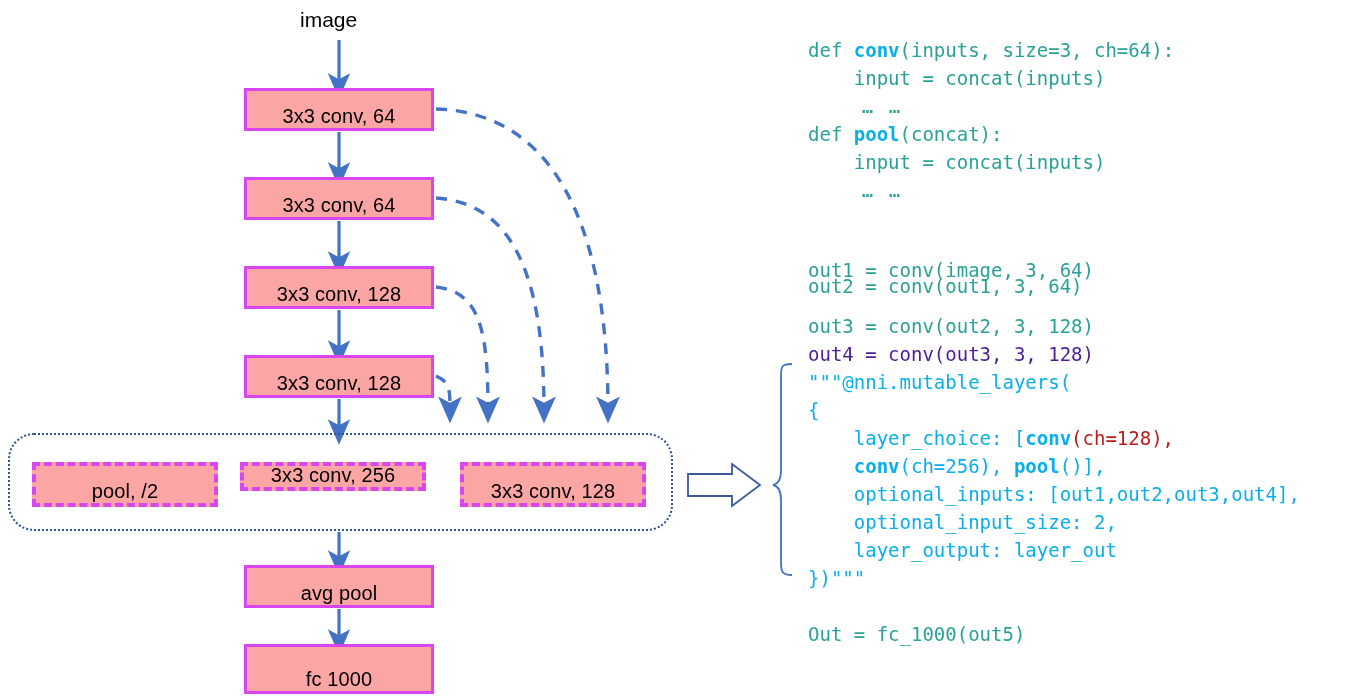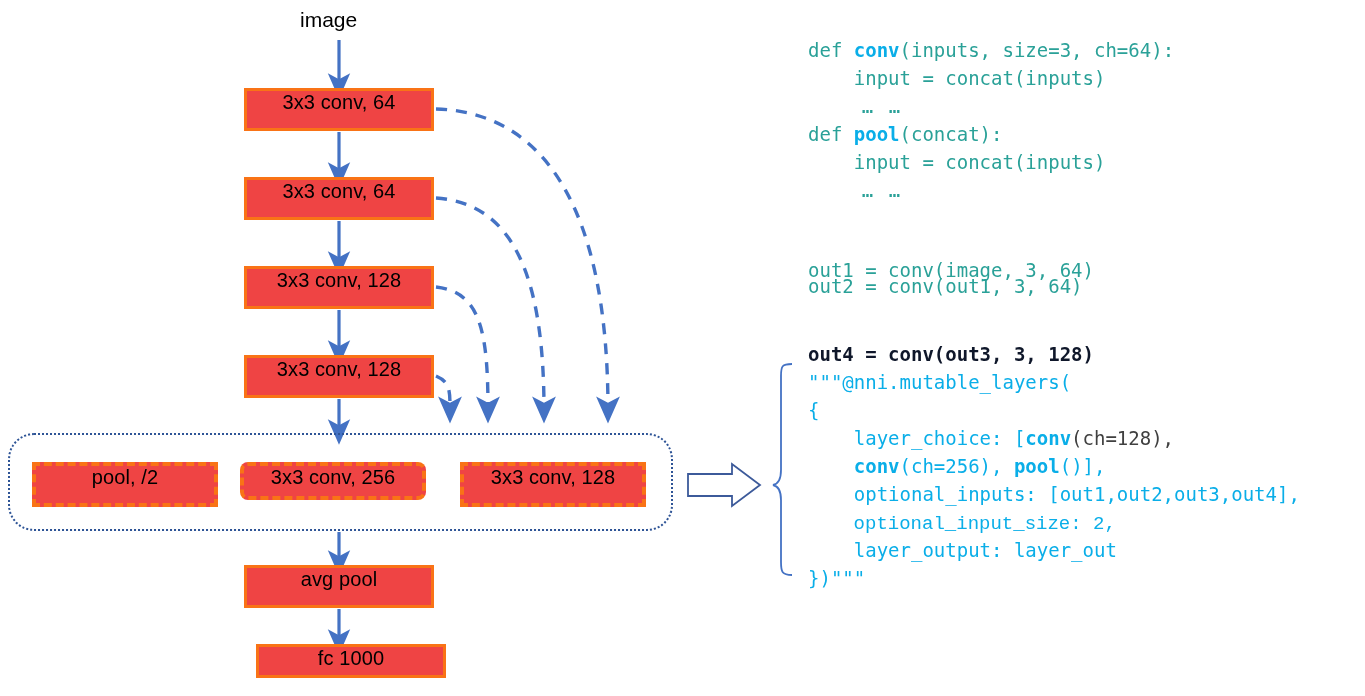--- a/index.html
+++ b/index.html
@@ -21,24 +21,24 @@
     position: absolute;
     left: 0;
     top: 0;
     width: 1365px;
     height: 696px;
   }
 
   .node-box {
     position: absolute;
     box-sizing: border-box;
-    background: #ef4444;
-    border: 3px solid #f97316;
+    background: #fca5a5;
+    border: 3px solid #d946ef;
     display: flex;
-    align-items: flex-start;
+    align-items: flex-end;
     justify-content: center;
     color: #000000;
     font-size: 20px;
     font-family: "Liberation Sans", sans-serif;
     letter-spacing: .1px;
     white-space: nowrap;
   }
   .node-box.dashed {
     border-style: dashed;
     border-width: 4px;
@@ -128,52 +128,54 @@
   </div>
   <div class="node-box" style="left:244px; top:266px; width:190px; height:43px;">
     <span>3x3 conv, 128</span>
   </div>
   <div class="node-box" style="left:244px; top:355px; width:190px; height:43px;">
     <span>3x3 conv, 128</span>
   </div>
   <div class="node-box" style="left:244px; top:565px; width:190px; height:43px;">
     <span>avg pool</span>
   </div>
-  <div class="node-box" style="left:256px; top:644px; width:190px; height:34px;">
+  <div class="node-box" style="left:244px; top:644px; width:190px; height:50px;">
     <span>fc 1000</span>
   </div>
 
   <div class="dotted-group" style="left:8px; top:433px; width:665px; height:98px;"></div>
 
   <div class="node-box dashed" style="left:32px; top:462px; width:186px; height:45px;">
     <span>pool, /2</span>
   </div>
-  <div class="node-box dashed" style="left:240px; top:462px; width:186px; height:38px;border-radius:8px;">
+  <div class="node-box dashed" style="left:240px; top:462px; width:186px; height:29px;">
     <span>3x3 conv, 256</span>
   </div>
   <div class="node-box dashed" style="left:460px; top:462px; width:186px; height:45px;">
     <span>3x3 conv, 128</span>
   </div>
 
   <div id="code-panel">
 
     <div class="code-line" style="left:0px;  top:26px;"><span style="color: rgb(42, 161, 152);">def </span><span style="font-weight: bold; color: rgb(10, 174, 232);">conv</span><span style="color: rgb(42, 161, 152);">(inputs, size=3, ch=64):</span></div>
     <div class="code-line" style="left:0px;  top:54px;"><span style="color: rgb(42, 161, 152);">    input = concat(inputs)</span></div>
     <div class="code-line ell" style="left:0px; top:82px;"><span style="color: rgb(42, 161, 152);">    … …</span></div>
     <div class="code-line" style="left:0px;  top:110px;"><span style="color: rgb(42, 161, 152);">def </span><span style="font-weight: bold; color: rgb(10, 174, 232);">pool</span><span style="color: rgb(42, 161, 152);">(concat):</span></div>
     <div class="code-line" style="left:0px;  top:138px;"><span style="color: rgb(42, 161, 152);">    input = concat(inputs)</span></div>
     <div class="code-line ell" style="left:0px; top:166px;"><span style="color: rgb(42, 161, 152);">    … …</span></div>
 
     <div class="code-line" style="left:0px;  top:246px;"><span style="color: rgb(42, 161, 152);">out1 = conv(image, 3, 64)</span></div>
     <div class="code-line" style="left:0px;  top:262px;"><span style="color: rgb(42, 161, 152);">out2 = conv(out1, 3, 64)</span></div>
-    <div class="code-line" style="left:0px;  top:330px;"><span style="color: #0f172a; font-weight: bold;">out4 = conv(out3, 3, 128)</span></div>
+    <div class="code-line" style="left:0px;  top:302px;"><span style="color: rgb(42, 161, 152);">out3 = conv(out2, 3, 128)</span></div>
+    <div class="code-line" style="left:0px;  top:330px;"><span style="color: #4c1d95;">out4 = conv(out3, 3, 128)</span></div>
     <div class="code-line cyan" style="left:0px; top:358px;"><span style="color: rgb(10, 174, 232);">"""@nni.mutable_layers(</span></div>
     <div class="code-line cyan" style="left:0px; top:386px;"><span style="color: rgb(10, 174, 232);">{</span></div>
-    <div class="code-line cyan" style="left:0px; top:414px;"><span style="color: rgb(10, 174, 232);">    layer_choice: [</span><span style="font-weight: bold; color: rgb(10, 174, 232);">conv</span><span style="color: #404040;">(ch=128),</span></div>
+    <div class="code-line cyan" style="left:0px; top:414px;"><span style="color: rgb(10, 174, 232);">    layer_choice: [</span><span style="font-weight: bold; color: rgb(10, 174, 232);">conv</span><span style="color: #b91c1c;">(ch=128),</span></div>
     <div class="code-line cyan" style="left:0px; top:442px;"><span style="color: rgb(10, 174, 232);">    </span><span style="font-weight: bold; color: rgb(10, 174, 232);">conv</span><span style="color: rgb(10, 174, 232); text-align: center;">(ch=256), </span><span style="font-weight: bold; color: rgb(10, 174, 232);">pool</span><span style="color: rgb(10, 174, 232);">()],</span></div>
     <div class="code-line cyan" style="left:0px; top:470px;"><span style="color: rgb(10, 174, 232);">    optional_inputs: [out1,out2,out3,out4],</span></div>
-    <div class="code-line cyan" style="left:0px; top:498px;"><span style="color: rgb(10, 174, 232); font-family: Liberation Mono, monospace;">    optional_input_size: 2,</span></div>
+    <div class="code-line cyan" style="left:0px; top:498px;"><span style="color: rgb(10, 174, 232);">    optional_input_size: 2,</span></div>
     <div class="code-line cyan" style="left:0px; top:526px;"><span style="color: rgb(10, 174, 232);">    layer_output: layer_out</span></div>
     <div class="code-line cyan" style="left:0px; top:554px;"><span style="color: rgb(10, 174, 232);">})"""</span></div>
+    <div class="code-line" style="left:0px; top:610px;"><span style="color: rgb(42, 161, 152);">Out = fc_1000(out5)</span></div>
 
   </div>
 
 </div>
 
 </body></html>

